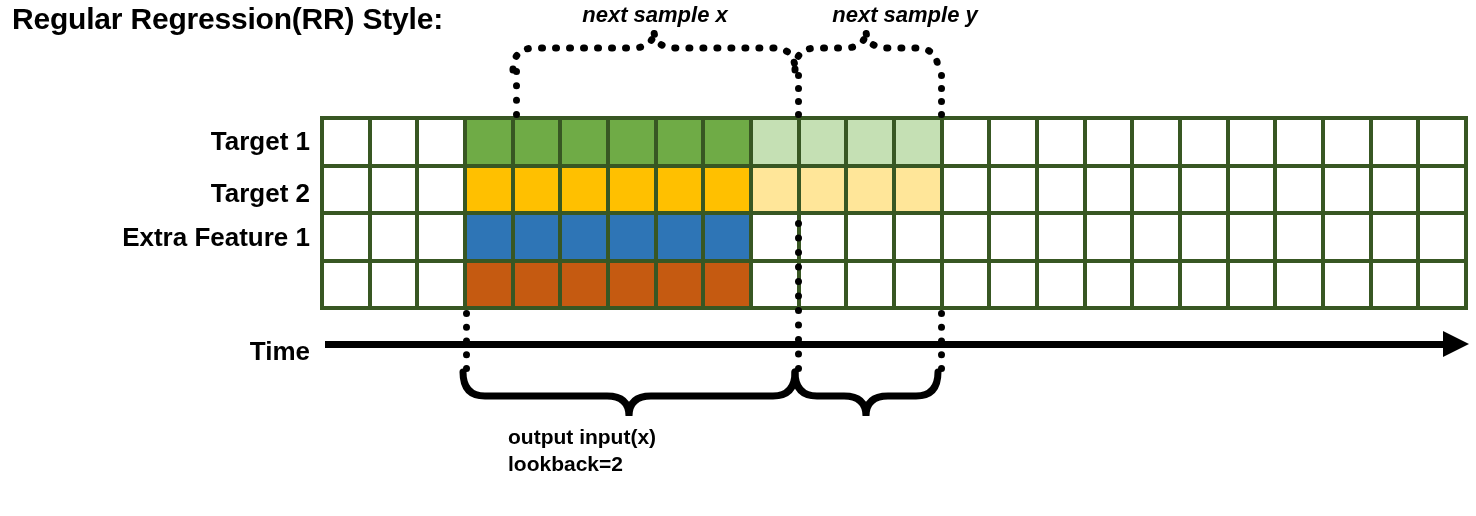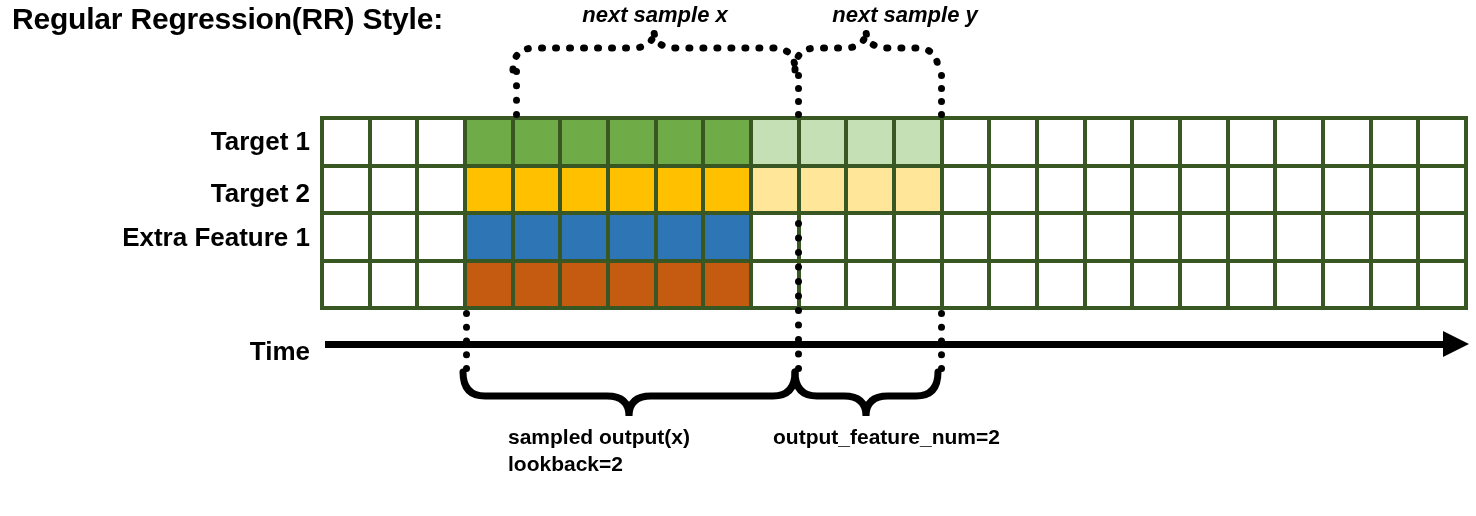--- a/index.html
+++ b/index.html
@@ -214,21 +214,20 @@
 
     <path d="M 463,372 Q 463,396 485,396 L 607,396 Q 629,396 629,416 Q 629,396 651,396 L 773,396 Q 795,396 795,372" fill="none" stroke="#000" stroke-width="7" stroke-linecap="round"></path>
 
     <path d="M 795,372 Q 795,396 817,396 L 844,396 Q 866,396 866,416 Q 866,396 888,396 L 916,396 Q 938,396 938,372" fill="none" stroke="#000" stroke-width="7" stroke-linecap="round"></path>
   </svg>
 
   <div class="top-note" id="note-x">next sample x</div>
   <div class="top-note" id="note-y">next sample y</div>
 
   <div class="bot-note" id="note-in">
-    <div>sampled output(x)</div>
+    <div>output input(x)</div>
     <div>lookback=2</div>
   </div>
 
   <div class="bot-note" id="note-out">
-    <div>output_feature_num=2</div>
   </div>
 
 </div>
 
 </body></html>

